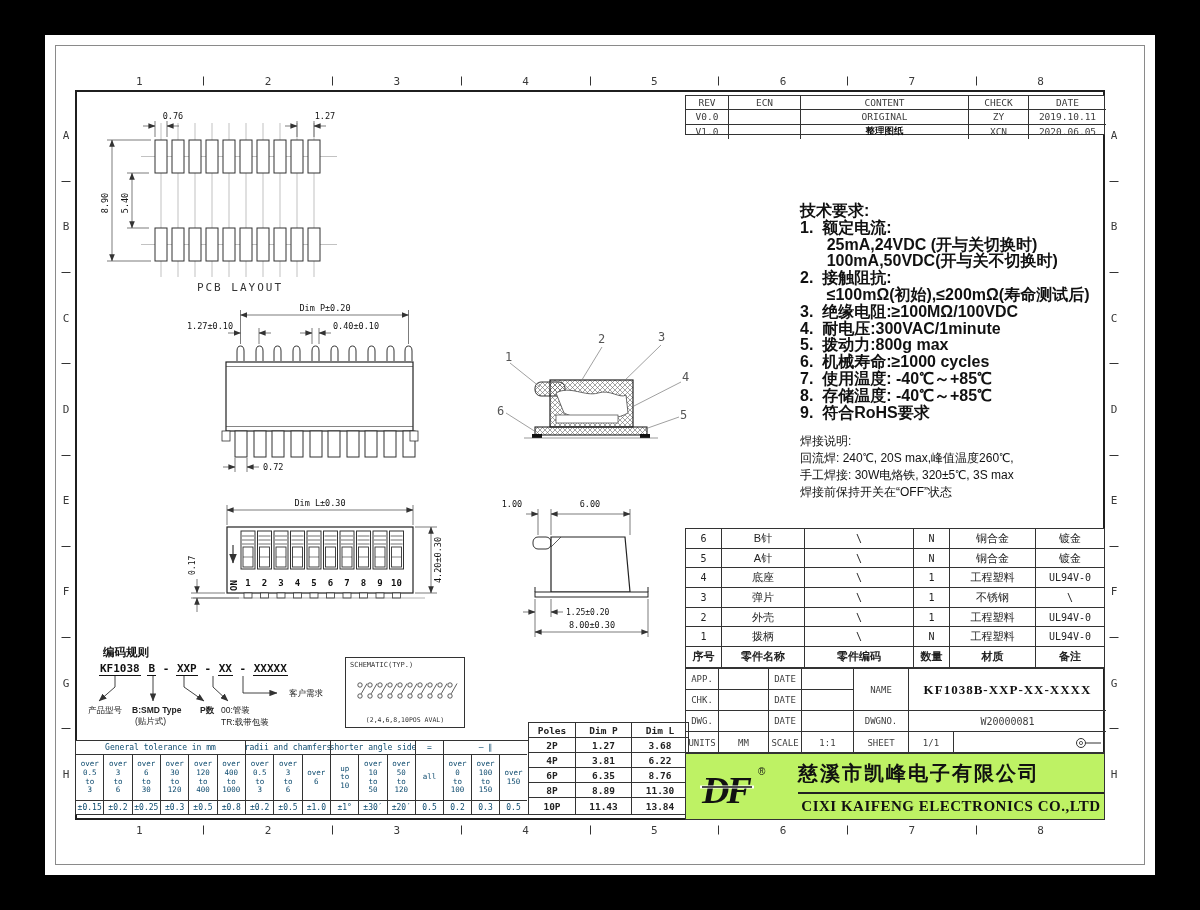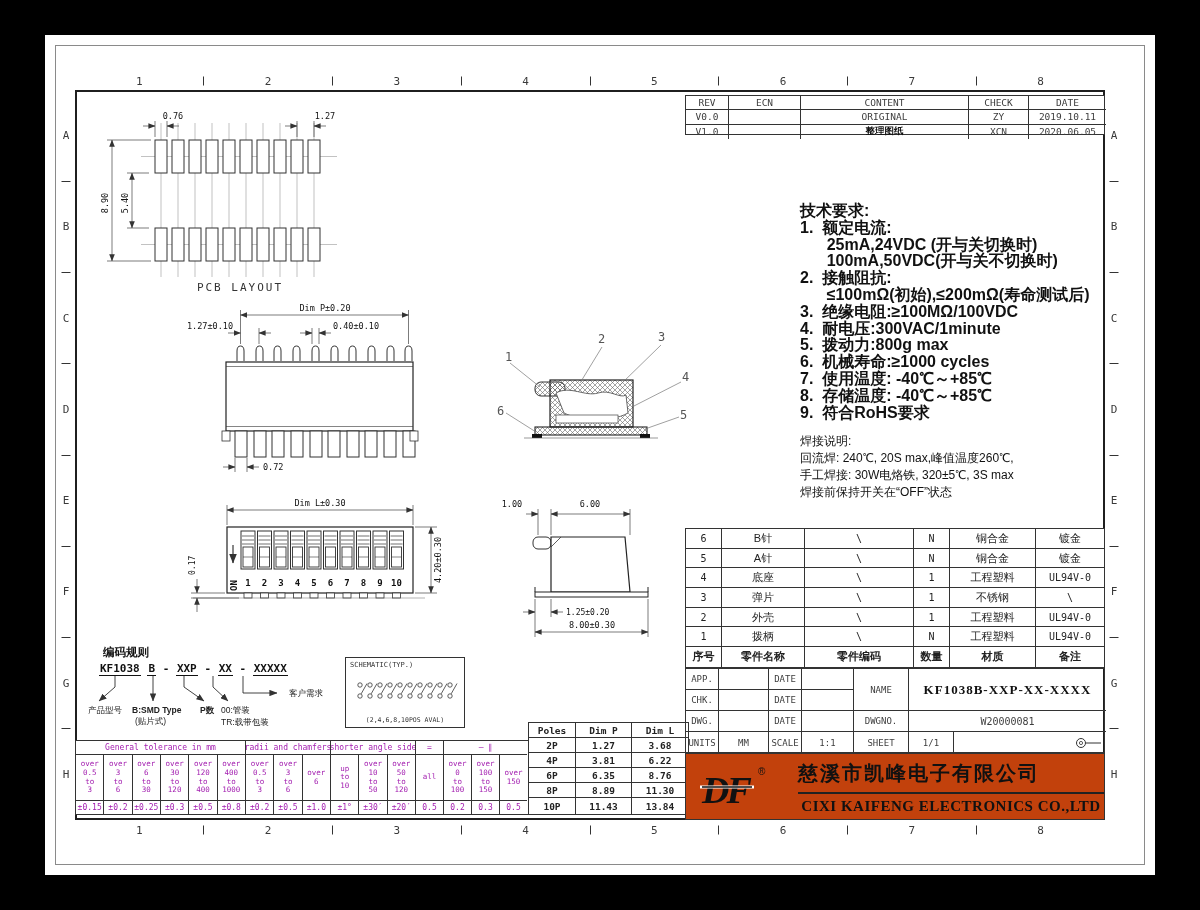--- a/index.html
+++ b/index.html
@@ -25,32 +25,32 @@
   #bom>div:nth-child(n+37){border-bottom:none;font-weight:bold;}
   #bom .lat{font-family:"DejaVu Sans Mono",monospace;font-size:10px;}
   #poles{left:483px;top:687px;width:161px;height:93px;grid-template-columns:47px 56px 56px;grid-auto-rows:15.1px;font:9.5px "DejaVu Sans Mono",monospace;font-weight:bold;color:#222;}
   #poles>div:nth-child(3n){border-right:none;}
   #poles>div:nth-child(n+16){border-bottom:none;}
   
   #tblock{position:absolute;left:640px;top:633px;width:420px;height:85px;border:1px solid #333;box-sizing:border-box;font:9px "DejaVu Sans Mono",monospace;color:#3d3d3d;}
   .tbc{position:absolute;border-right:1px solid #333;border-bottom:1px solid #333;box-sizing:border-box;display:flex;align-items:center;justify-content:center;overflow:hidden;white-space:nowrap;}
   .nameval{font:bold 13px "Liberation Serif",serif;color:#111;letter-spacing:1px;}
   
-  #company{position:absolute;left:640px;top:718px;width:420px;height:67px;border:1px solid #333;box-sizing:border-box;display:flex;align-items:stretch;background:#c2410c;}
+  #company{position:absolute;left:640px;top:718px;width:420px;height:67px;border:1px solid #333;box-sizing:border-box;display:flex;align-items:stretch;background:#bef264;}
   .logo-box{width:112px;display:flex;align-items:center;justify-content:center;}
   .cotext{flex:1;display:flex;flex-direction:column;}
   .cn-name{height:38px;display:flex;align-items:center;font-weight:bold;font-size:20px;color:#111;letter-spacing:2px;}
   .en-name{flex:1;border-top:2px solid #222;display:flex;align-items:center;justify-content:center;font:15px "Liberation Serif",serif;font-weight:bold;color:#111;letter-spacing:.5px;}
   
   #tech{position:absolute;left:755px;top:168px;width:345px;color:#111;}
   #tech .tech-line{font-size:16px;line-height:16.8px;white-space:pre;font-weight:bold;}
   #solder{position:absolute;left:755px;top:398px;width:345px;color:#111;}
   #solder .tech-line{font-size:12px;line-height:17px;white-space:pre;}
   
-  #tol{position:absolute;left:30px;top:705px;width:476px;height:75px;border:1px solid #333;box-sizing:border-box;display:flex;background:#fff;color:#a21caf;}
+  #tol{position:absolute;left:30px;top:705px;width:476px;height:75px;border:1px solid #333;box-sizing:border-box;display:flex;background:#fff;color:#0c4a6e;}
   .tol-group{display:flex;flex-direction:column;border-right:1px solid #333;box-sizing:border-box;}
   .tol-group:last-child{border-right:none;}
   .tol-title{height:13px;border-bottom:1px solid #333;display:flex;align-items:center;justify-content:center;font:8px "DejaVu Sans Mono",monospace;white-space:nowrap;overflow:hidden;}
   .tol-cols{flex:1;display:flex;}
   .tol-col{flex:1;display:flex;flex-direction:column;border-right:1px solid #333;box-sizing:border-box;}
   .tol-col:last-child{border-right:none;}
   .tol-range{height:45px;border-bottom:1px solid #333;display:flex;align-items:center;justify-content:center;text-align:center;font:7.5px "DejaVu Sans Mono",monospace;line-height:8.6px;white-space:pre-line;}
   .tol-val{flex:1;display:flex;align-items:center;justify-content:center;font:8px "DejaVu Sans Mono",monospace;}
   
   #coding{position:absolute;left:40px;top:610px;width:256px;height:88px;color:#111;}

